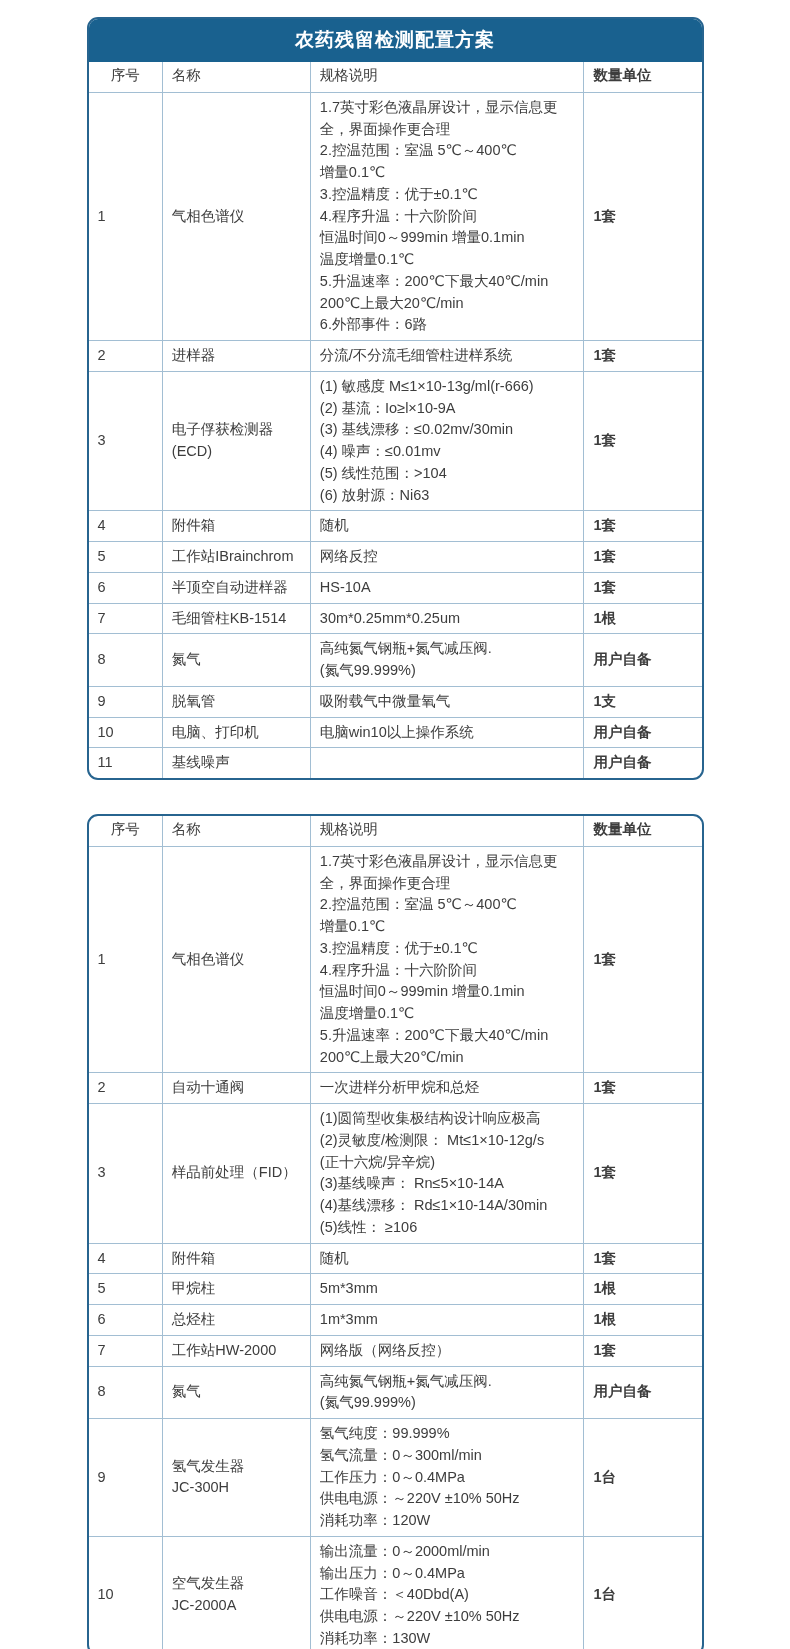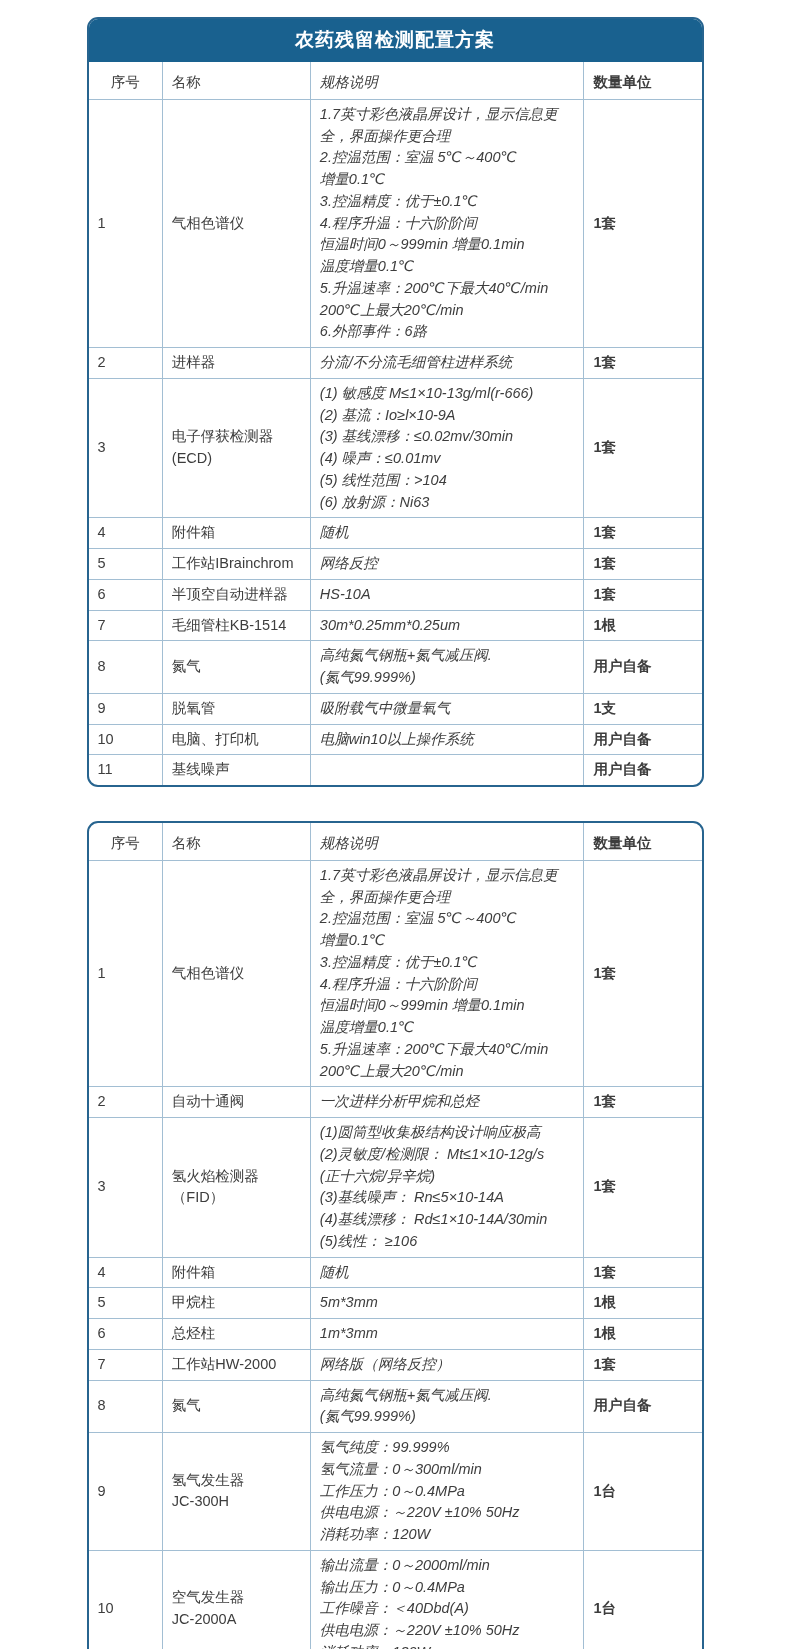--- a/index.html
+++ b/index.html
@@ -42,30 +42,30 @@
     font-size:14.5px;
     font-weight:normal;
     color:#3d3d3d;
     padding:4px 9px;
     text-align:left;
     vertical-align:middle;
     line-height:1.5;
     white-space:pre-line;
     word-break:break-word;
   }
-  .cfg-table th { padding-top:10px; padding-bottom:5px; }
+  .cfg-table th { padding-top:3px; padding-bottom:5px; }
   
   .cfg-table th { border-top:none; }
   .cfg-table th:first-child, .cfg-table td:first-child { border-left:none; }
   .cfg-table th:last-child,  .cfg-table td:last-child  { border-right:none;font-weight:bold; }
   .cfg-table tbody tr:last-child td { border-bottom:none; }
   
   .col0 { width:10.5%; text-align:center; }
   .col1 { width:24%; }
-  .col2 { width:47%;font-style:italic; }
+  .col2 { width:47%; }
   .col3 { width:18.5%; }
   th.col0 { text-align:center; }
 </style>
 </head>
 <body>
 
 <div class="page">
 
   <section class="panel">
     <div class="panel-title">农药残留检测配置方案</div>
@@ -191,21 +191,21 @@
             <td class="col3">1套</td>
           </tr>
           <tr>
             <td class="col0">2</td>
             <td class="col1">自动十通阀</td>
             <td class="col2">一次进样分析甲烷和总烃</td>
             <td class="col3">1套</td>
           </tr>
           <tr>
             <td class="col0">3</td>
-            <td class="col1">氢火焰检测器（FID）</td>
+            <td class="col1">样品前处理（FID）</td>
             <td class="col2">(1)圆筒型收集极结构设计响应极高
 (2)灵敏度/检测限： Mt≤1×10-12g/s
 (正十六烷/异辛烷)
 (3)基线噪声： Rn≤5×10-14A
 (4)基线漂移： Rd≤1×10-14A/30min
 (5)线性： ≥106</td>
             <td class="col3">1套</td>
           </tr>
           <tr>
             <td class="col0">4</td>

